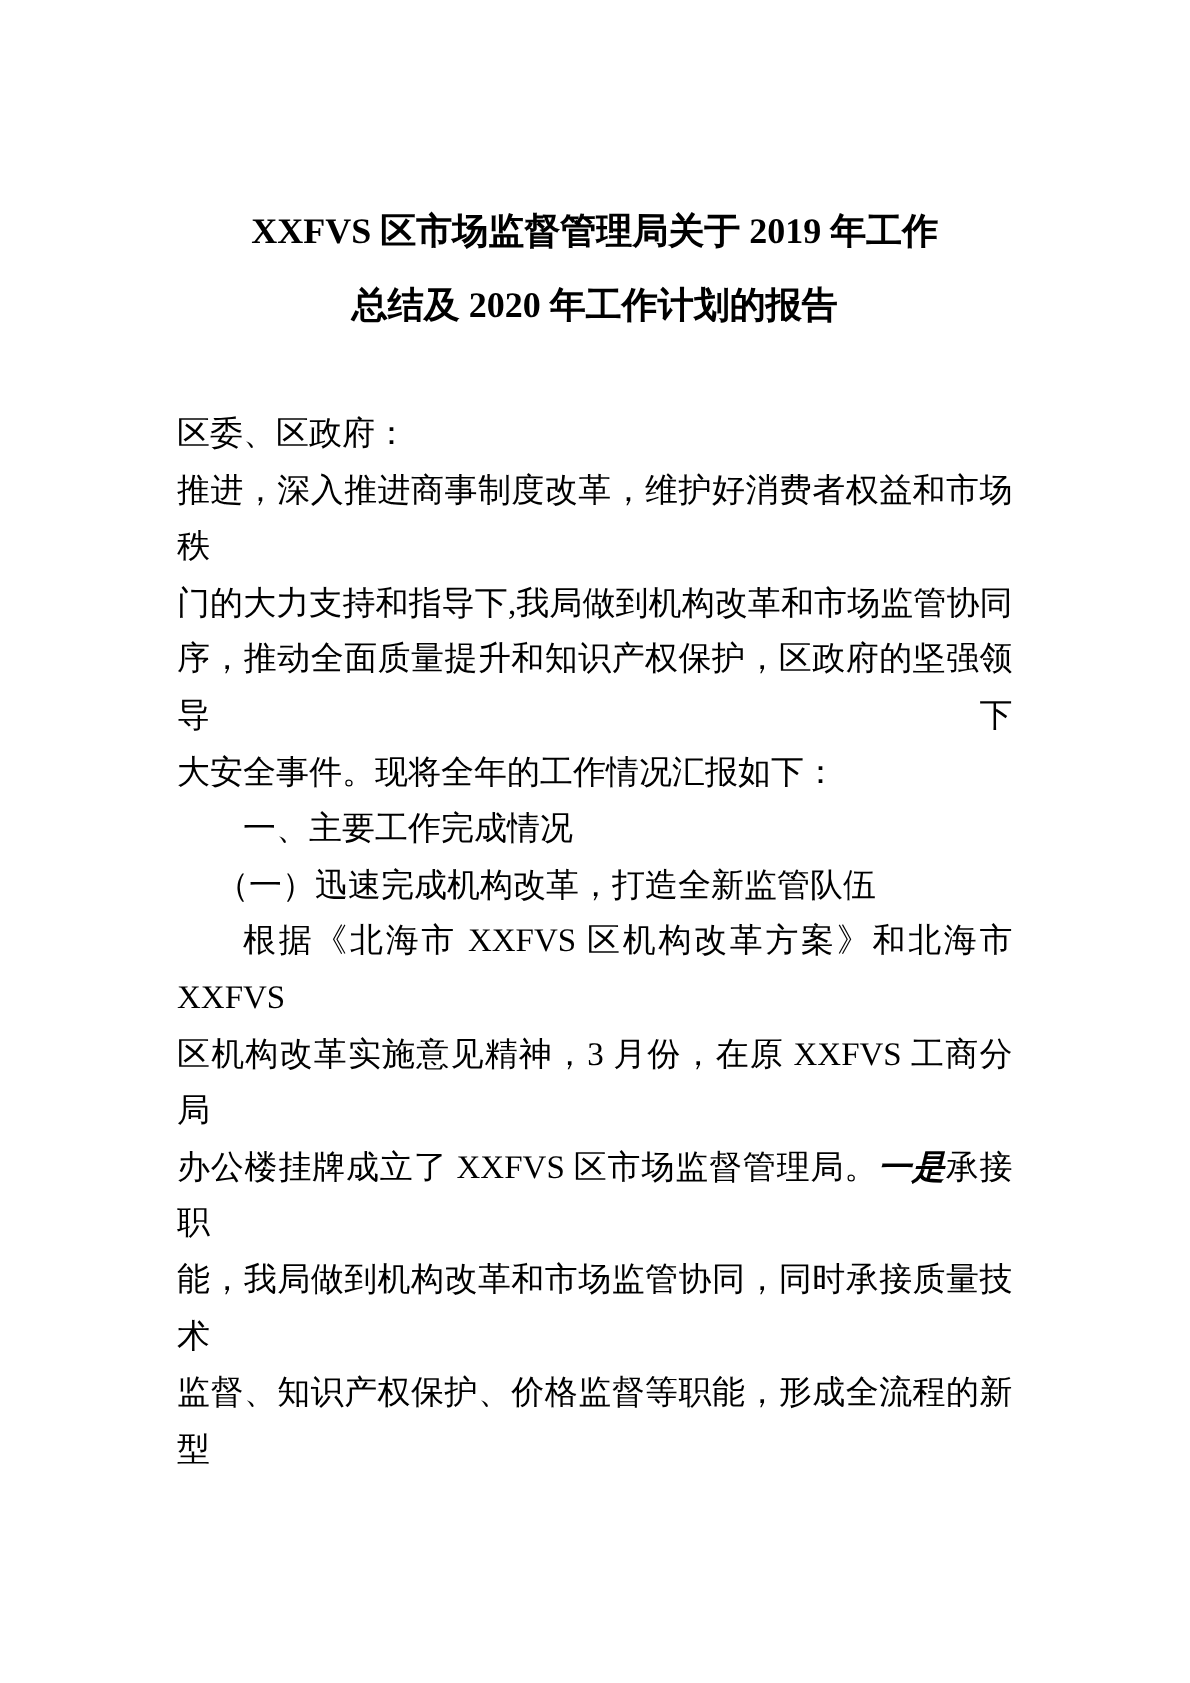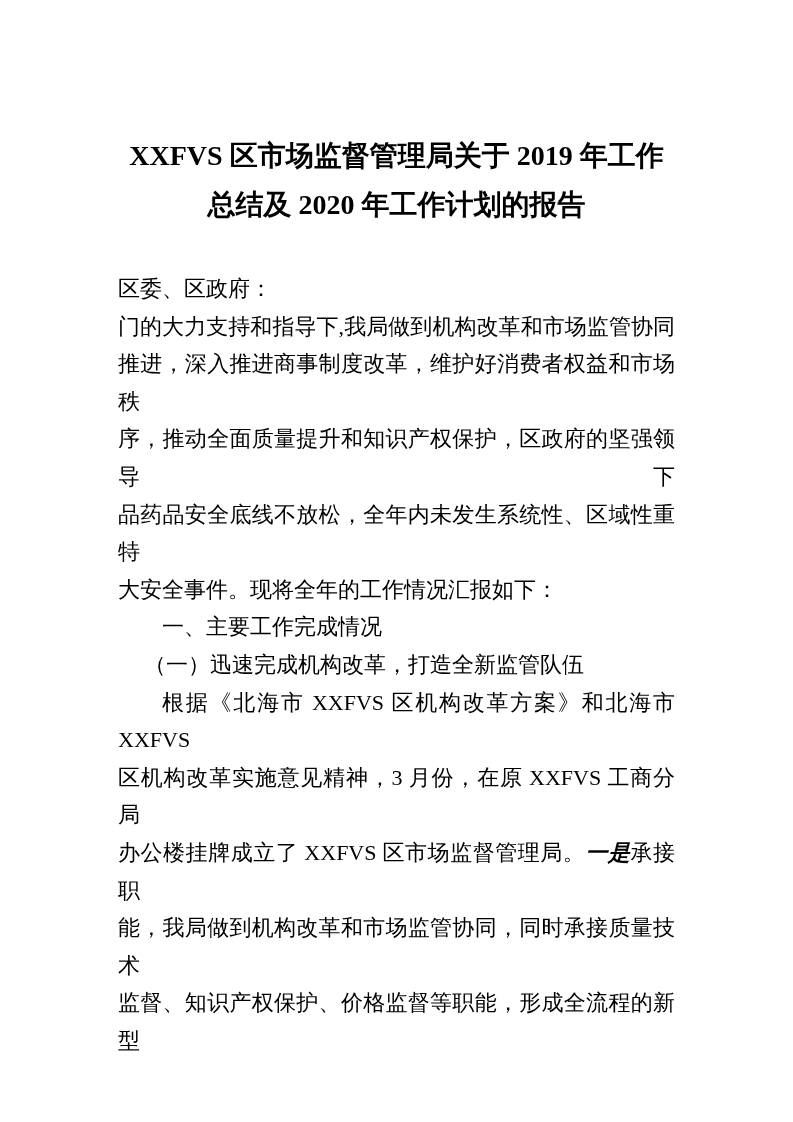--- a/index.html
+++ b/index.html
@@ -18,21 +18,21 @@
 
     .content {
       position: absolute;
       left: 118px;
       top: 0;
       width: 557px;
     }
 
     .title {
       margin: 131px 0 0 0;
-      font-size: 28px;
+      font-size: 24px;
       line-height: 49px;
       font-weight: bold;
       text-align: center;
       font-family: "Liberation Serif", serif;
     }
     .title .tl { display: block; }
 
     .bodytext {
       margin-top: 41px;
       font-size: 22px;
@@ -69,24 +69,23 @@
 
     <h1 class="title">
       <span class="tl">XXFVS 区市场监督管理局关于 2019 年工作</span>
       <span class="tl">总结及 2020 年工作计划的报告</span>
     </h1>
 
     <div class="bodytext">
 
       <p class="line">区委、区政府：</p>
 
+      <p class="line jf">推进，深入推进商事制度改革，维护好消费者权益和市场秩</p>
       <p class="line jf">门的大力支持和指导下,我局做到机构改革和市场监管协同</p>
-      <p class="line jf">推进，深入推进商事制度改革，维护好消费者权益和市场秩</p>
       <p class="line jf">序，推动全面质量提升和知识产权保护，区政府的坚强领导下</p>
-      <p class="line jf">品药品安全底线不放松，全年内未发生系统性、区域性重特</p>
       <p class="line">大安全事件。现将全年的工作情况汇报如下：</p>
 
       <p class="line hei ind">一、主要工作完成情况</p>
       <p class="line ind-sub">（一）迅速完成机构改革，打造全新监管队伍</p>
 
       <p class="line jf ind">根据《北海市 XXFVS 区机构改革方案》和北海市 XXFVS</p>
       <p class="line jf">区机构改革实施意见精神，3 月份，在原 XXFVS 工商分局</p>
       <p class="line jf"><span>办公楼挂牌成立了 XXFVS 区市场监督管理局。</span><span class="b">一是</span><span>承接职</span></p>
       <p class="line jf">能，我局做到机构改革和市场监管协同，同时承接质量技术</p>
       <p class="line jf">监督、知识产权保护、价格监督等职能，形成全流程的新型</p>

